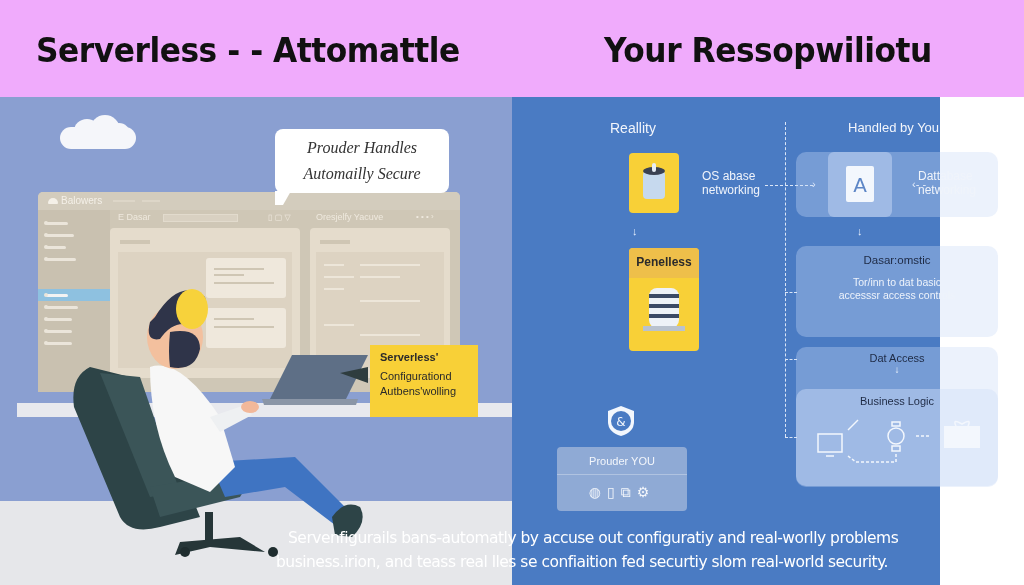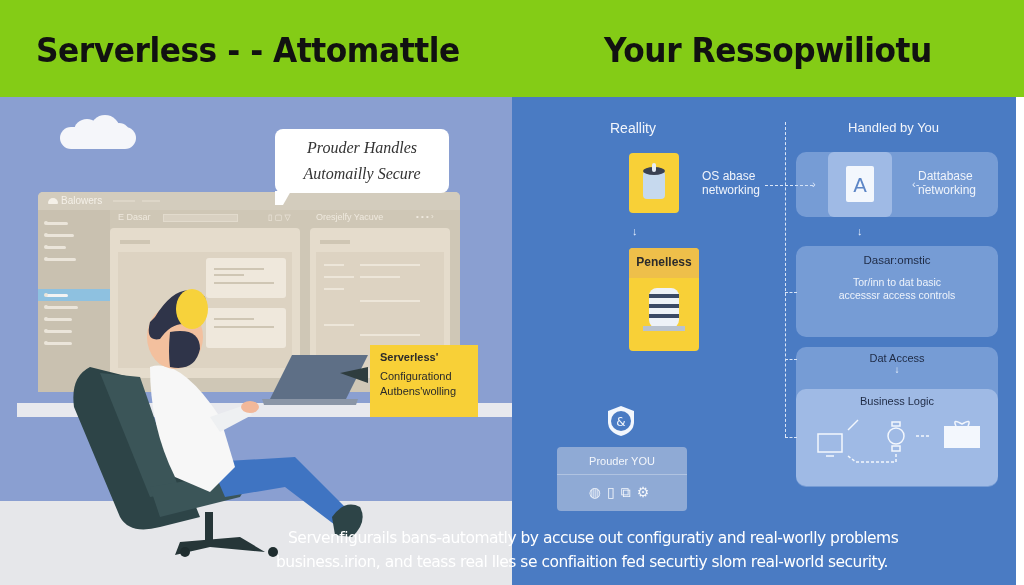--- a/index.html
+++ b/index.html
@@ -1,19 +1,19 @@
 <!DOCTYPE html>
 <html><head>
   <meta charset="utf-8">
   <style>
     * { box-sizing: border-box; margin: 0; padding: 0; }
     html, body { width: 1024px; height: 585px; overflow: hidden; background: #ffffff; }
     body { position: relative; font-family: "Liberation Sans", sans-serif; }
 
-    .header { position: absolute; left: 0; top: 0; width: 1024px; height: 97px; background: #84cc16; }
+    .header { position: absolute; left: 0; top: 0; width: 1024px; height: 97px; background: #f0abfc; }
     .title { position: absolute; top: 30px; font-size: 34px; font-weight: bold; color: #111; font-family: "DejaVu Sans", sans-serif; letter-spacing: -0.5px; transform: scaleX(0.92); transform-origin: left top; }
     .title.left { left: 36px; }
     .title.right { left: 604px; }
 
     .left-panel { position: absolute; left: 0; top: 97px; width: 512px; height: 488px; background: #8a9fd1; overflow: hidden; }
     .floor { position: absolute; left: 0; top: 404px; width: 512px; height: 84px; background: #e6e7ea; }
     .desk { position: absolute; left: 17px; top: 306px; width: 495px; height: 14px; background: #e8e9ee; }
 
     .cloud { position: absolute; left: 60px; top: 18px; width: 76px; height: 34px; }
     .cloud span { position: absolute; background: #f5f6fa; border-radius: 50%; }
@@ -33,21 +33,21 @@
 
     .bubble { position: absolute; left: 275px; top: 32px; width: 174px; height: 64px; background: #fff; border-radius: 8px; text-align: center; font-family: "Liberation Serif", serif; font-style: italic; color: #333; font-size: 16px; line-height: 26px; padding-top: 6px; }
     .bubble::after { content: ""; position: absolute; left: 0; bottom: -12px; border-left: 8px solid #fff; border-right: 8px solid transparent; border-top: 14px solid #fff; border-top-color: #fff; width: 0; height: 0; }
 
     .yellow-note { position: absolute; left: 370px; top: 248px; width: 108px; height: 72px; background: #f8d037; border-radius: 0; padding: 6px 10px; color: #2a2a2a; }
     .yellow-note .h { font-size: 11px; font-weight: bold; margin-bottom: 6px; }
     .yellow-note .b { font-size: 11px; line-height: 15px; }
 
     .laptop { position: absolute; left: 262px; top: 258px; width: 108px; height: 52px; }
 
-    .right-panel { position: absolute; left: 512px; top: 97px; width: 504px; height: 488px; background: #4a7bc3; }
+    .right-panel { position: absolute; left: 512px; top: 97px; width: 428px; height: 488px; background: #4a7bc3; }
     .rp-label { position: absolute; color: #f2f5fb; font-size: 14px; }
     .ybox { position: absolute; background: #f8d037; border-radius: 4px; }
     .ytext { position: absolute; color: #f0f4fb; font-size: 12px; line-height: 14px; }
     .glass { position: absolute; background: rgba(200,218,245,0.35); border-radius: 10px; }
     .glass-strong { position: absolute; background: rgba(210,225,248,0.45); border-radius: 10px; }
     .dash-v { position: absolute; width: 0; border-left: 1.5px dashed #dbe6f7; }
     .dash-h { position: absolute; height: 0; border-top: 1.5px dashed #dbe6f7; }
     .arrow-down { position: absolute; font-size: 11px; color: #e6eefb; }
 
     .caption { position: absolute; left: 0; top: 527px; width: 1024px; text-align: center; font-size: 15.5px; line-height: 23px; color: #fff; font-family: "DejaVu Sans", sans-serif; letter-spacing: -0.5px; }

